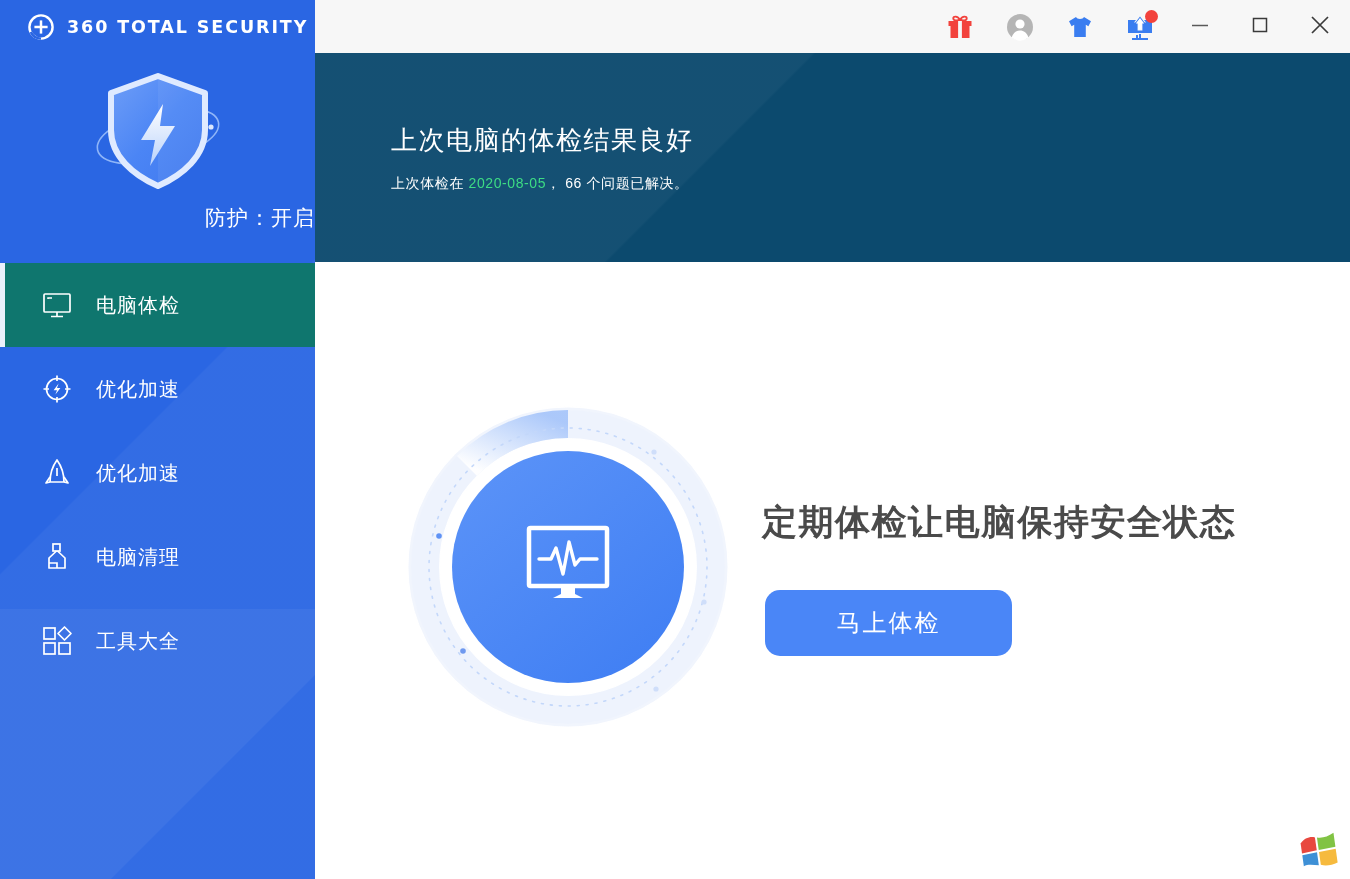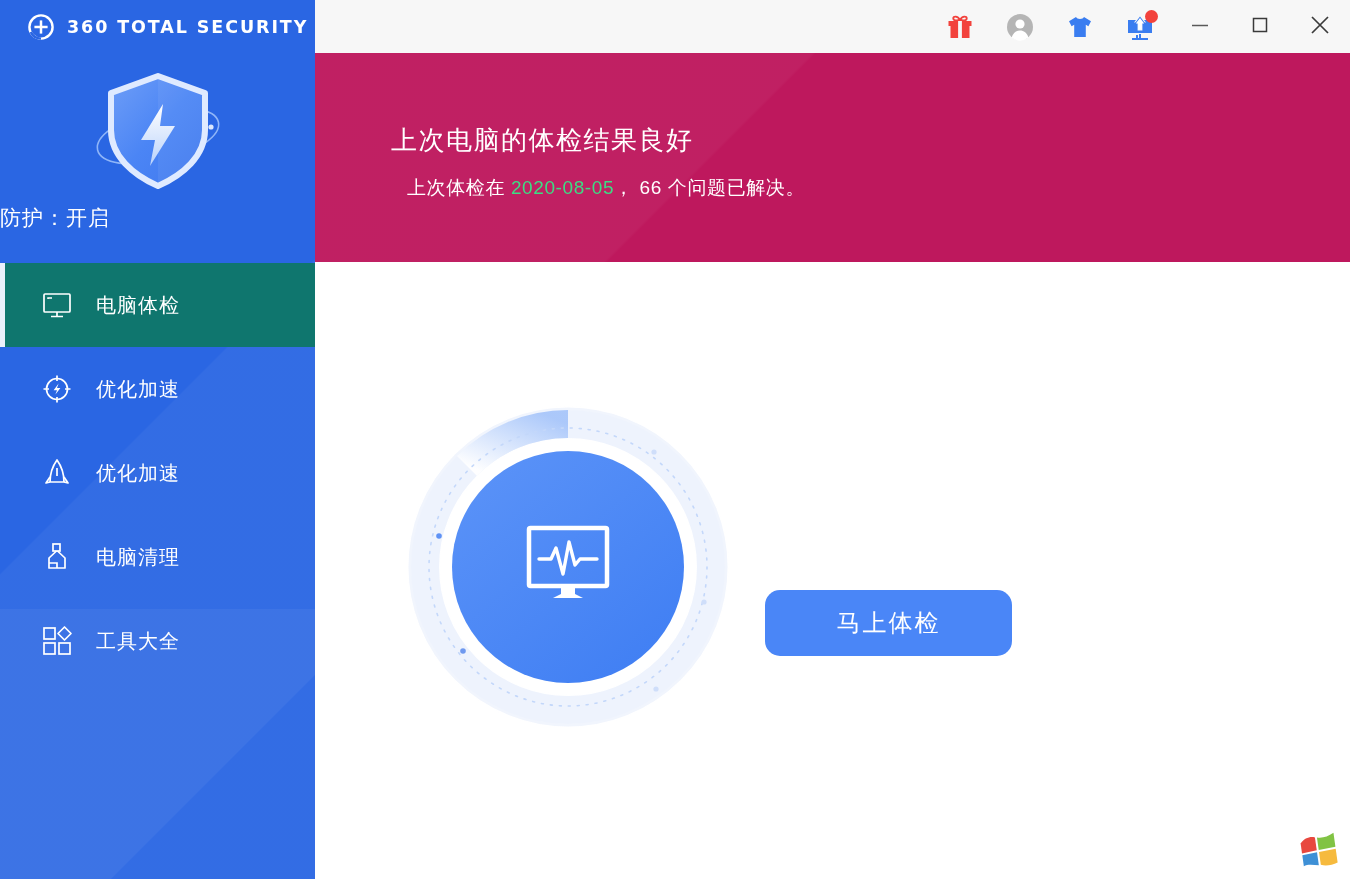--- a/index.html
+++ b/index.html
@@ -59,21 +59,21 @@
   .shield-wrap {
     position: absolute;
     left: 0; top: 62px;
     width: 315px;
     display: flex; justify-content: center;
   }
   .protect-status {
     position: absolute;
     left: 0; top: 204px;
     width: 315px;
-    text-align: left;
+    text-align: right;
     color: #ffffff;
     font-size: 21px;
     letter-spacing: 1px;
   }
 
   .nav { position: absolute; left: 0; top: 263px; width: 315px; }
   .nav-item {
     position: relative;
     height: 84px;
     display: flex;
@@ -128,41 +128,41 @@
     width: 13px; height: 13px;
     border-radius: 50%;
     background: #f2423c;
   }
 
   
   .banner {
     position: absolute;
     left: 315px; top: 53px;
     width: 1035px; height: 209px;
-    background: #be185d;
+    background: #0c4a6e;
     overflow: hidden;
     padding-left: 31px;
   }
   .banner-deco {
     position: absolute; inset: 0;
     background: linear-gradient(135deg, rgba(255,255,255,0.035) 0%, rgba(255,255,255,0.035) 40%, rgba(255,255,255,0) 40.3%);
     pointer-events: none;
   }
   .banner-title {
     position: absolute;
     left: 76px; top: 70px;
     color: #ffffff;
     font-size: 26px;
     letter-spacing: 1.5px;
     white-space: nowrap;
   }
   .banner-sub {
     position: absolute;
-    left: 92px; top: 122px;
-    font-size: 19px;
+    left: 76px; top: 122px;
+    font-size: 14px;
     letter-spacing: 0.6px;
     color: #ffffff;
     white-space: nowrap;
   }
   .banner-sub .date { color: #3ddc84; }
 
   
   .main {
     position: absolute;
     left: 315px; top: 262px;
@@ -456,20 +456,21 @@
         <circle cx="165" cy="165" r="116" fill="url(#innerDisk)"></circle>
 
         <g>
           <rect x="126" y="126" width="78" height="58" rx="1.5" fill="none" stroke="#ffffff" stroke-width="4.5"></rect>
           <path d="M136 157 L148 157 L153 146 L160 172 L166 140 L172 163 L177 157 L194 157" fill="none" stroke="#ffffff" stroke-width="3.4" stroke-linejoin="round" stroke-linecap="round"></path>
           <path d="M158 184 L158 192 L150 196 L180 196 L172 192 L172 184 Z" fill="#ffffff"></path>
         </g>
       </svg>
     </div>
 
+    <h1 class="headline">定期体检让电脑保持安全状态</h1>
 
     <button class="cta">马上体检</button>
 
     <div class="watermark">
       <span class="wm-flag">
         <svg viewBox="0 0 46 42" width="46" height="42">
           <g transform="rotate(-8 23 21)">
             <path d="M6 10 C10 5 17 4 21 6 L21 19 L6 20 Z" fill="#e8453c"></path>
             <path d="M23 6.3 C28 8 34 7 40 4 L40 18 L23 19 Z" fill="#7fc241"></path>
             <path d="M6 22 L21 21 L21 34 C16 33 10 31 6 33 Z" fill="#3b8ed6"></path>

